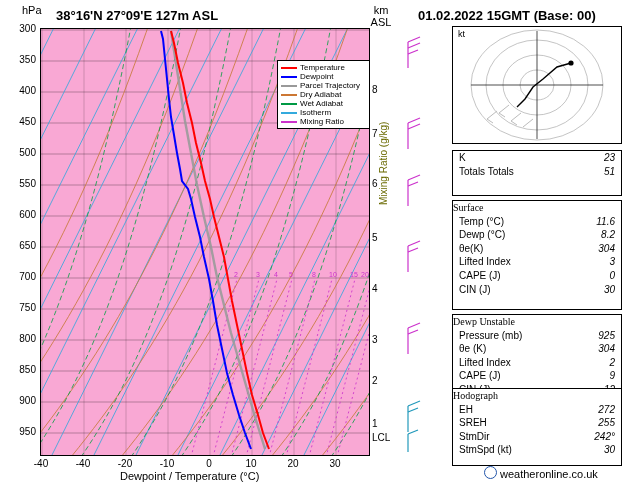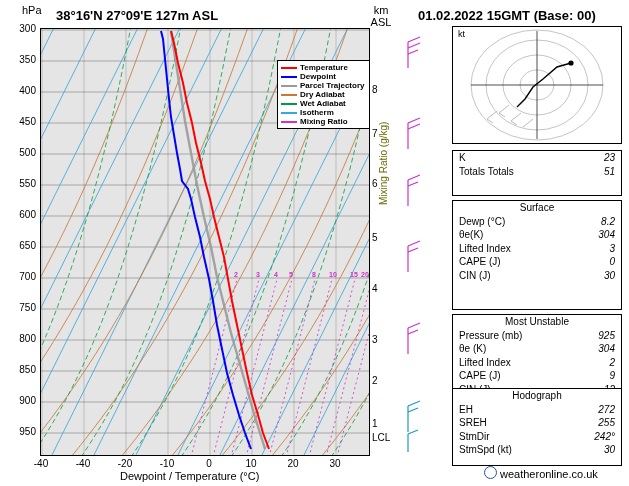--- a/index.html
+++ b/index.html
@@ -5,21 +5,21 @@
   html,body{margin:0;padding:0;}
   body{width:629px;height:486px;background:#ffffff;font-family:"Liberation Sans",sans-serif;overflow:hidden;position:relative;}
   .abs{position:absolute;}
   
   #hpa-label{left:22px;top:4px;font-size:11px;color:#000;}
   #station-title{left:56px;top:8px;font-size:13px;color:#000;font-weight:bold;}
   #km-label{left:368px;top:4px;font-size:11px;color:#000;text-align:center;width:26px;}
   #asl-label{left:368px;top:16px;font-size:11px;color:#000;text-align:center;width:26px;}
   #date-title{left:418px;top:8px;font-size:13px;color:#000;font-weight:bold;}
   
-  #plot{left:40px;top:28px;width:330px;height:428px;border:1px solid #000;box-sizing:border-box;background:#e5e5e5;overflow:hidden;font-weight:bold;}
+  #plot{left:40px;top:28px;width:330px;height:428px;border:1px solid #000;box-sizing:border-box;background:#f9a8d4;overflow:hidden;}
   #plotsvg{position:absolute;left:0;top:0;}
   
   .ylab{font-size:10px;color:#000;text-align:right;width:34px;left:2px;}
   .xlab{font-size:10px;color:#000;text-align:center;width:34px;top:458px;}
   #xaxis-title{left:120px;top:470px;font-size:11px;color:#000;}
   
   #legend{left:236px;top:31px;width:130px;background:#fff;border:1px solid #000;font-size:8px;padding:2px 3px;box-sizing:border-box;}
   #legend .row{display:flex;align-items:center;height:9px;}
   #legend .sw{width:16px;height:2px;margin-right:3px;flex:0 0 16px;}
   #legend .tx{color:#000;font-size:8px;line-height:9px;white-space:nowrap;}
@@ -31,21 +31,21 @@
   
   #hodo{left:452px;top:26px;width:170px;height:118px;border:1px solid #000;background:#fff;box-sizing:border-box;}
   #kt-label{left:458px;top:29px;font-size:9px;color:#000;}
   
   .tablebox{left:452px;width:170px;border:1px solid #000;background:#fff;box-sizing:border-box;font-size:10px;color:#000;}
   #tbl1{top:150px;height:46px;}
   #tbl2{top:200px;height:110px;}
   #tbl3{top:314px;height:86px;}
   #tbl4{top:388px;height:78px;}
   .trow{display:flex;justify-content:space-between;padding:0 6px;line-height:13.6px;height:13.6px;}
-  .thead{text-align:center;line-height:13.6px;height:13.6px;font-size:10px;}
+  .thead{line-height:13.6px;height:13.6px;font-size:10px;font-family:Liberation Serif, serif;}
   .trow .k{white-space:nowrap;}
   .trow .v{white-space:nowrap;font-style:italic;}
   #credit{left:452px;top:466px;font-size:11px;color:#000;margin-left:32px;}
   #credit .globe{display:inline-block;width:11px;height:11px;border-radius:50%;border:1.5px solid #2255aa;margin-right:3px;vertical-align:-1px;}
   .barbcol{left:392px;top:28px;width:56px;height:428px;}
 </style>
 </head>
 <body>
 
 <div class="abs" id="hpa-label">hPa</div>
@@ -296,20 +296,24 @@
   </div>
   <div class="trow">
     <span class="k">Totals Totals</span>
     <span class="v">51</span>
   </div>
 </div>
 
 <div class="abs tablebox" id="tbl2">
   <div class="thead">Surface</div>
   <div class="trow">
+    <span class="k">Temp (°C)</span>
+    <span class="v">11.6</span>
+  </div>
+  <div class="trow">
     <span class="k">Dewp (°C)</span>
     <span class="v">8.2</span>
   </div>
   <div class="trow">
     <span class="k">θe(K)</span>
     <span class="v">304</span>
   </div>
   <div class="trow">
     <span class="k">Lifted Index</span>
     <span class="v">3</span>
@@ -318,21 +322,21 @@
     <span class="k">CAPE (J)</span>
     <span class="v">0</span>
   </div>
   <div class="trow">
     <span class="k">CIN (J)</span>
     <span class="v">30</span>
   </div>
 </div>
 
 <div class="abs tablebox" id="tbl3">
-  <div class="thead">Most Unstable</div>
+  <div class="thead">Dewp Unstable</div>
   <div class="trow">
     <span class="k">Pressure (mb)</span>
     <span class="v">925</span>
   </div>
   <div class="trow">
     <span class="k">θe (K)</span>
     <span class="v">304</span>
   </div>
   <div class="trow">
     <span class="k">Lifted Index</span>

